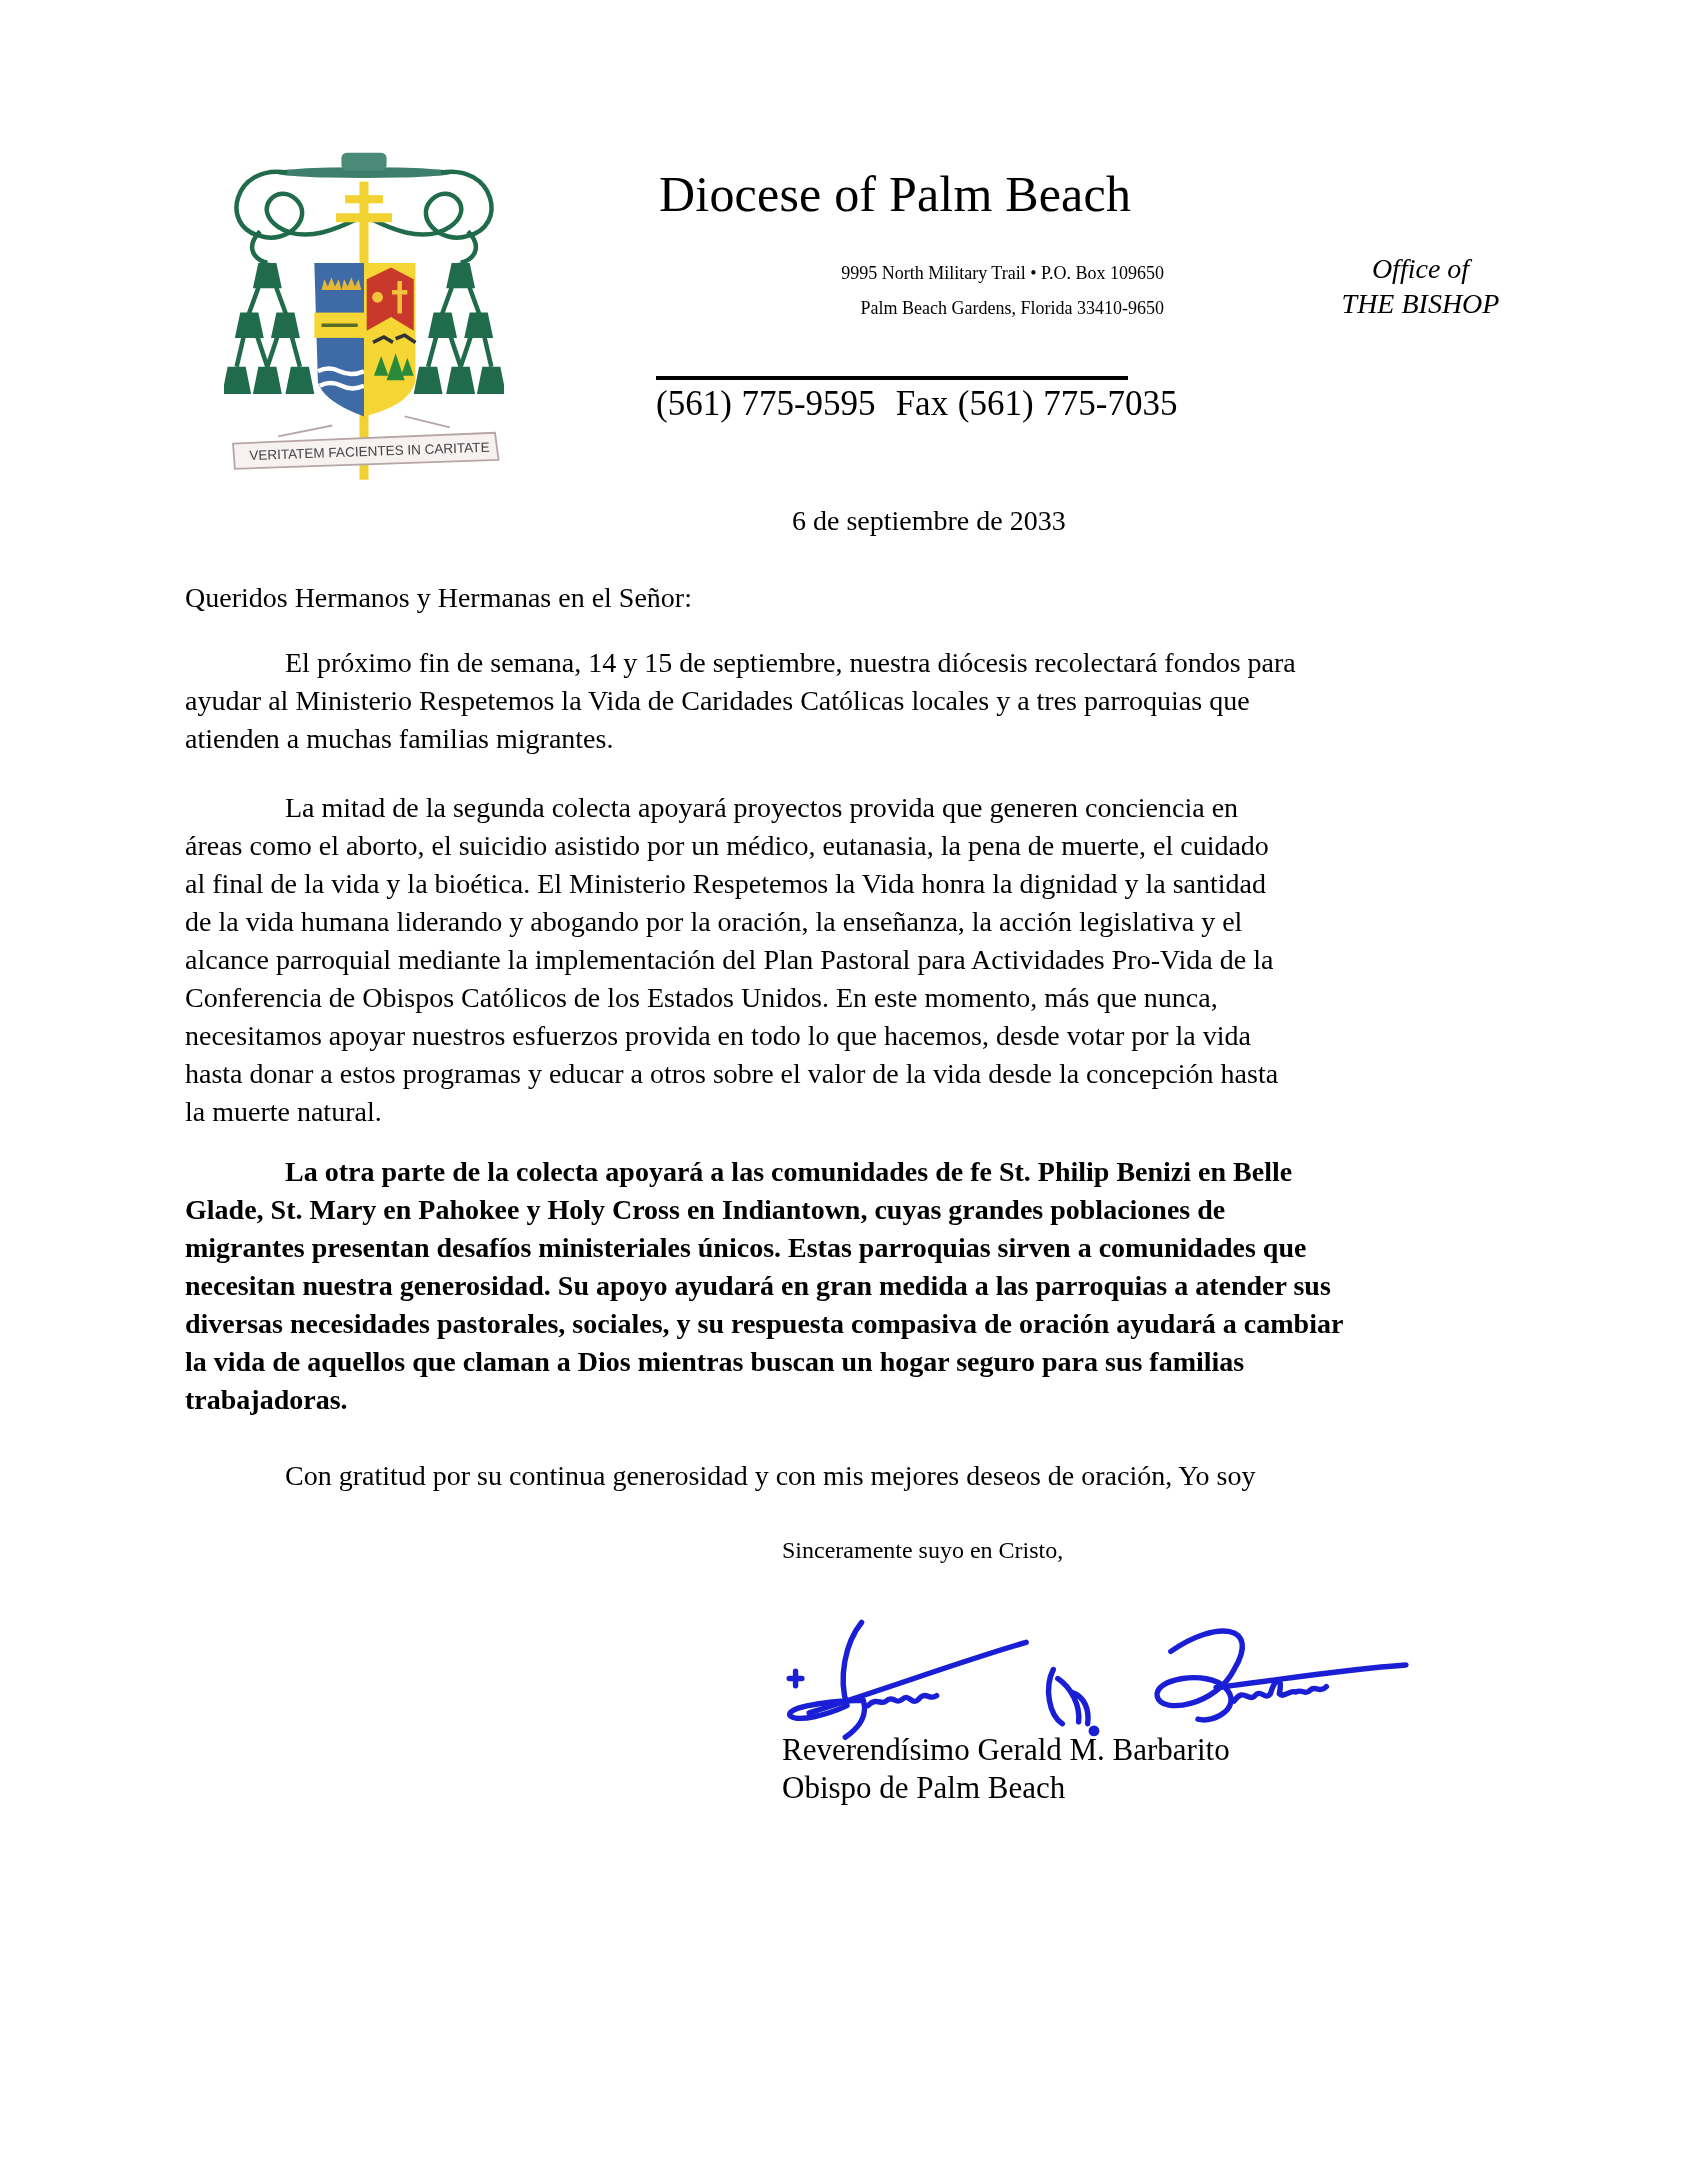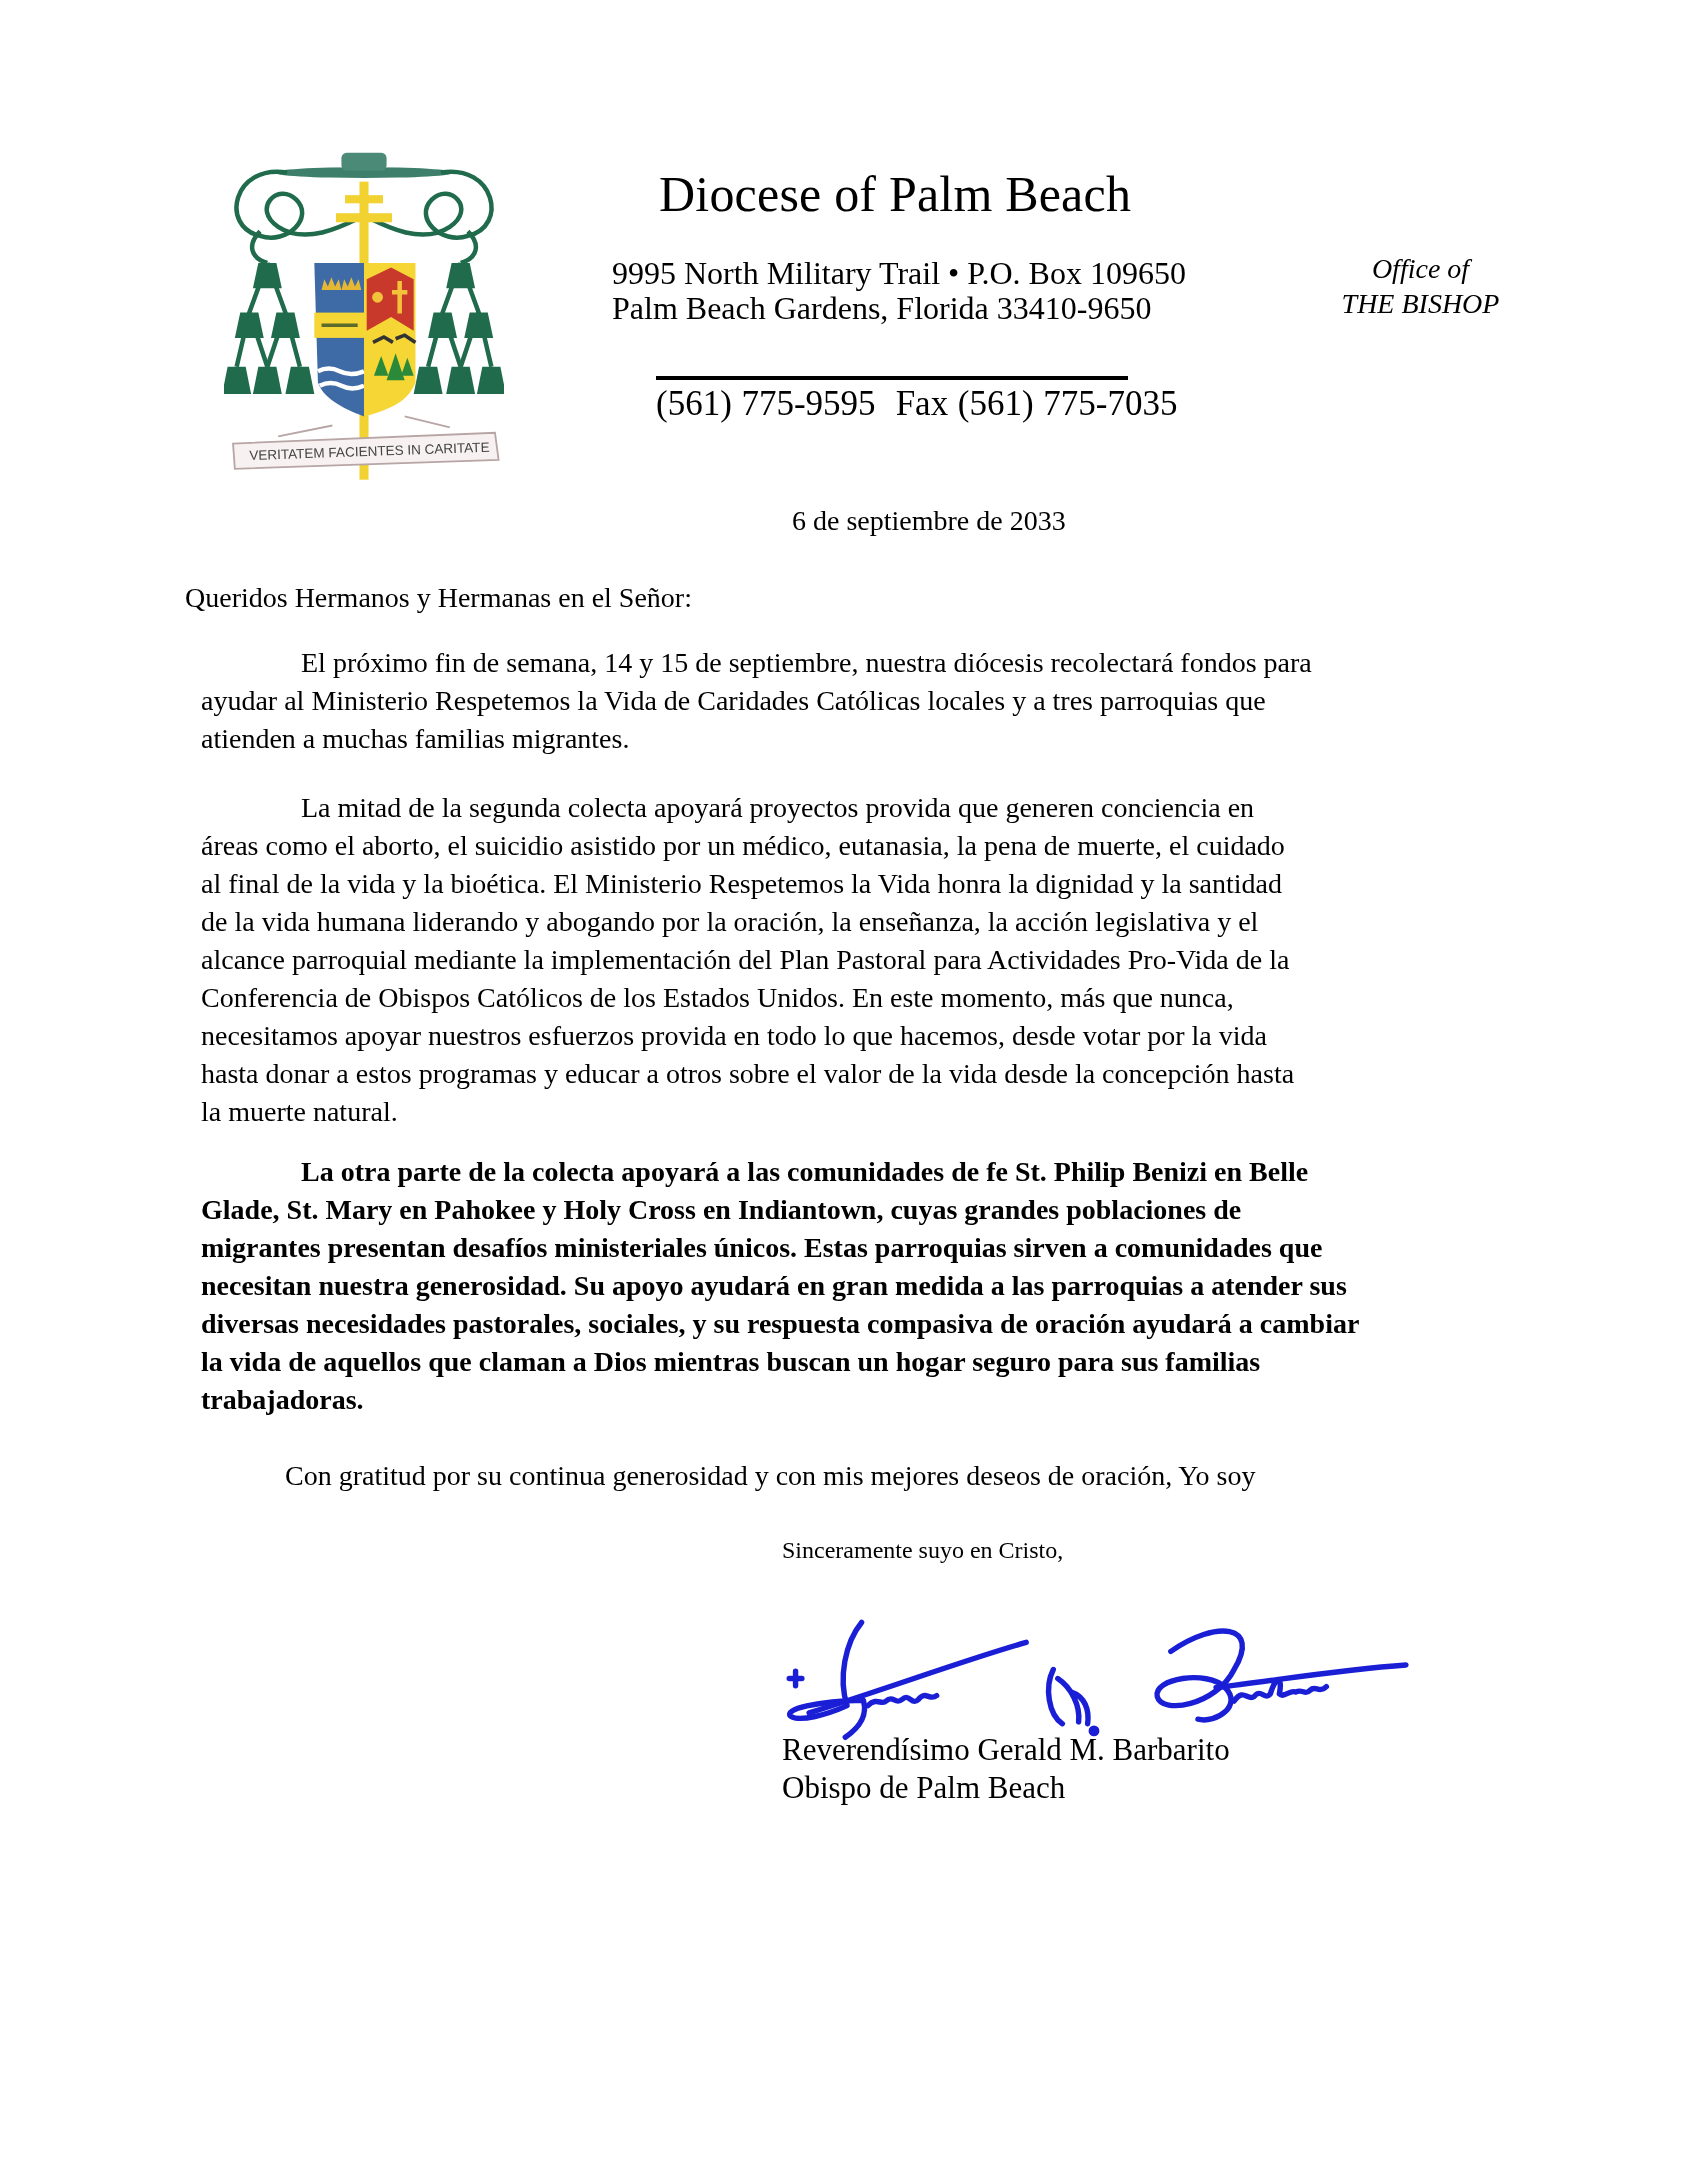--- a/index.html
+++ b/index.html
@@ -1,28 +1,28 @@
 <!DOCTYPE html>
 <html style="font-size:14.5px"><head>
 <meta charset="utf-8">
 <style>
   html, body { margin:0; padding:0; background:#ffffff; }
   body { width:1692px; height:2179px; position:relative; overflow:hidden;
          font-family:"Liberation Serif", "DejaVu Serif", serif; color:#000; }
   .abs { position:absolute; }
   .crest { left:224px; top:145px; width:280px; height:337px; }
   .title { left:659px; top:165px; font-size:50px; letter-spacing:0.2px; white-space:nowrap; }
-  .addr { left:612px; top:256px; width:552px; text-align:left; font-size:32px; line-height:35px; }
+  .addr { left:612px; top:256px; width:552px; text-align:right; font-size:18px; line-height:35px; }
   .addr div { white-space:nowrap; }
   .rule { left:656px; top:376px; width:472px; height:3.6px; background:#000; }
   .phone { left:656px; top:384px; width:472px; text-align:left; font-size:35px; white-space:nowrap; word-spacing:0.9px; }
   .phone .gap { display:inline-block; width:20px; }
   .office { left:1312px; top:251px; width:217px; text-align:center; font-size:28px; line-height:35px;font-style:italic; }
   .date { left:792px; top:505px; font-size:28px; white-space:nowrap; }
-  .body-text { left:185px; width:1321px; font-size:28px; line-height:38px;margin-left:16px; }
+  .body-text { left:185px; width:1321px; font-size:28px; line-height:38px; }
   .body-text .ln { white-space:nowrap; height:38px; }
   .body-text .ind { padding-left:100px; }
   .salut { left:185px; top:582px; font-size:28px; white-space:nowrap; }
   .p1 { top:644px; }
   .p2 { top:789px; }
   .p3 { top:1153px;font-weight:bold; }
   .closing { left:285px; top:1460px; font-size:28px; white-space:nowrap; }
   .valed { left:782px; top:1537px; font-size:24px; white-space:nowrap;font-family:Liberation Serif, serif; }
   .sig { left:782px; top:1615px; width:633px; height:127px; }
   .signame { left:782px; top:1731px; font-size:31px; line-height:38px; white-space:nowrap; }

